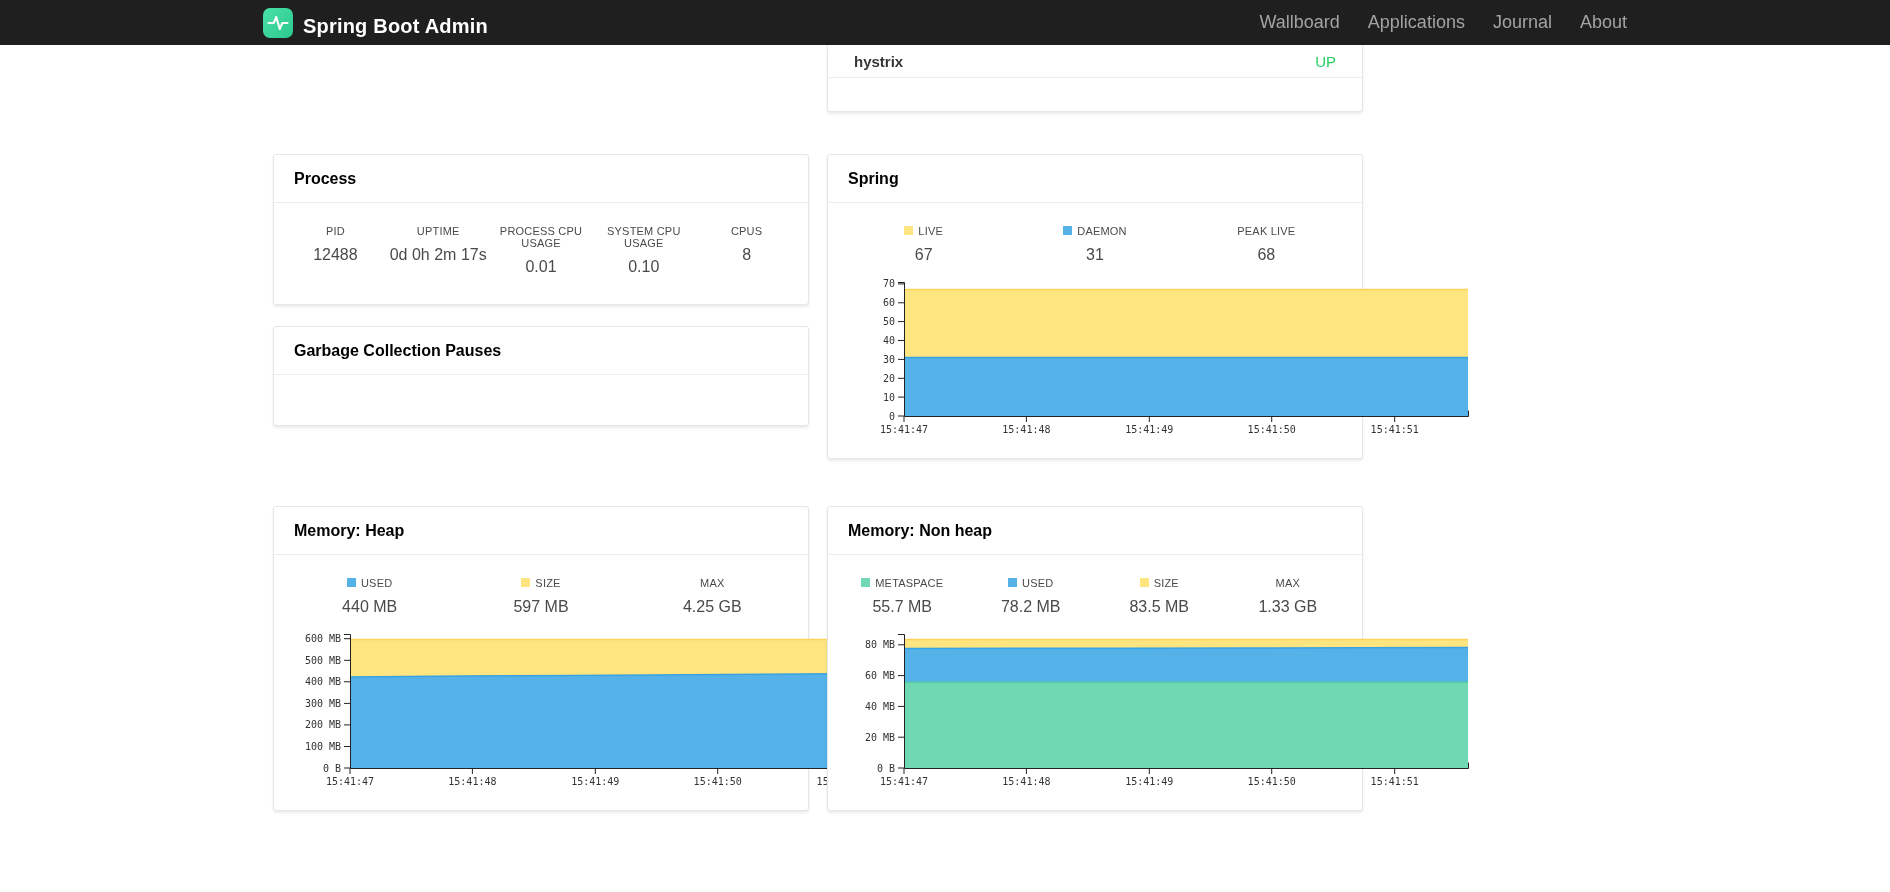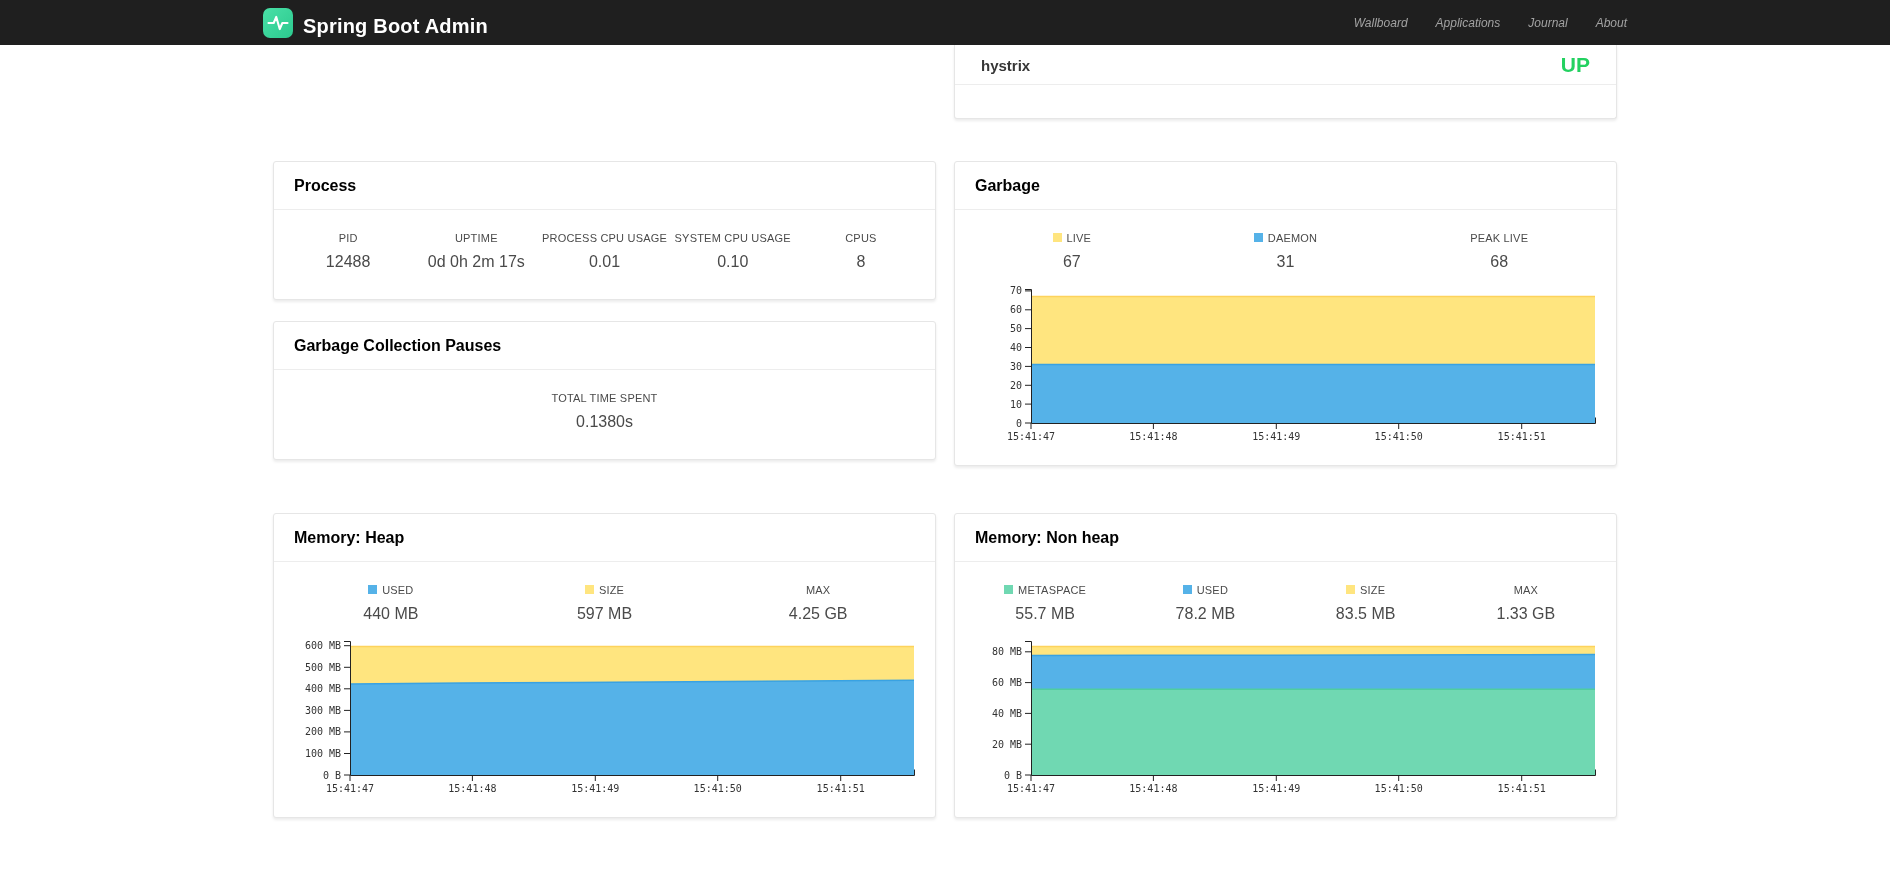--- a/index.html
+++ b/index.html
@@ -14,26 +14,26 @@
   .navbar { height: 45px; background: #1f1f1f; display: flex; align-items: center; }
   .navbar-inner { width: 1364px; margin: 0 auto; display: flex; align-items: center; }
   .brand { display: flex; align-items: flex-end; gap: 10px; cursor: pointer; }
   .logo {
     width: 30px; height: 30px; border-radius: 7px;
     background: linear-gradient(135deg, #49e0a7, #2cc98e);
     display: flex; align-items: center; justify-content: center;
   }
   .brand-name { color: #ffffff; font-size: 20px; font-weight: 700; letter-spacing: .2px; }
   .nav-links { margin-left: auto; display: flex; gap: 28px; }
-  .nav-link { color: #a3a3a3; font-size: 12px; cursor: pointer; font-style: italic; }
+  .nav-link { color: #a3a3a3; font-size: 18px; cursor: pointer; }
 
   
   .container { width: 1344px; margin: 0 auto; }
   .row { display: flex; gap: 18px; }
-  .col { width: 663px; flex: none; }
+  .col { width: 536px; flex: none; }
   .row-main { margin-top: 42px; }
   .row-bottom { margin-top: 47px; }
 
   
   .panel {
     background: #fff;
     border: 1px solid #e6e6e6;
     border-radius: 3px;
     box-shadow: 0 2px 3px rgba(10,10,10,.08);
   }
@@ -41,21 +41,21 @@
     padding: 15px 20px 14px;
     border-bottom: 1px solid #ededed;
     font-size: 16px; font-weight: 700; color: #000000;
   }
   .panel-cut { border-top: none; border-radius: 0 0 3px 3px; padding-bottom: 33px; }
   .instance-row {
     display: flex; justify-content: space-between; align-items: center;
     padding: 8px 26px 7px; border-bottom: 1px solid #ededed; cursor: pointer;
   }
   .instance-name { font-weight: 600; font-size: 15px; color: #363636; }
-  .instance-status { font-weight: 700; font-size: 21px; }
+  .instance-status { font-weight: 400; font-size: 15px; }
 
   .panel-process { margin-bottom: 21px; }
 
   
   .stats { display: flex; padding: 22px 10px 28px; text-align: center; }
   .stats.legend { padding: 22px 10px 10px; }
   .stat { flex: 1; }
   .stat-label { font-size: 11px; color: #4a4a4a; letter-spacing: .2px; }
   .stat-value { font-size: 16px; margin-top: 9px; color: #4a4a4a; }
   .swatch { display: inline-block; width: 9px; height: 9px; margin-right: 5px; vertical-align: 0; }
@@ -128,32 +128,28 @@
           <div class="stat">
             <div class="stat-label">CPUS</div>
             <div class="stat-value">8</div>
           </div>
         </div>
       </div>
 
       <div class="panel">
         <div class="panel-header">Garbage Collection Pauses</div>
         <div class="stats">
-          <div class="stat">
-            <div class="stat-label">TOTAL TIME SPENT</div>
-            <div class="stat-value">0.1380s</div>
-          </div>
         </div>
       </div>
     </div>
 
     <div class="col">
 
       <div class="panel">
-        <div class="panel-header">Garbage</div>
+        <div class="panel-header">Spring</div>
         <div class="stats legend">
           <div class="stat">
             <div class="stat-label"><span class="swatch" style="background: rgb(255, 229, 127);"></span><span>LIVE</span></div>
             <div class="stat-value">67</div>
           </div>
           <div class="stat">
             <div class="stat-label"><span class="swatch" style="background: rgb(85, 178, 232);"></span><span>DAEMON</span></div>
             <div class="stat-value">31</div>
           </div>
           <div class="stat">

